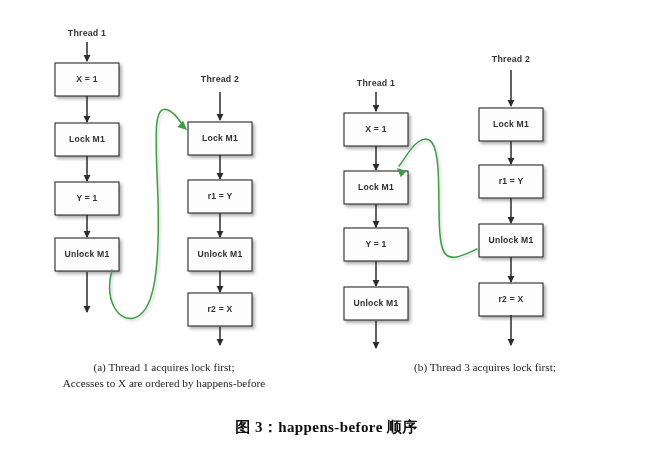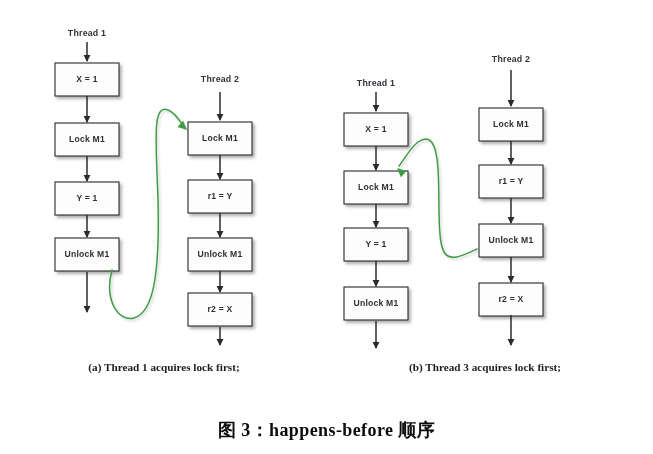--- a/index.html
+++ b/index.html
@@ -59,34 +59,33 @@
     stroke-width: 1.5;
     stroke-linecap: round;
   }
   .caption-block {
     position: absolute;
     font-family: "Liberation Serif", serif;
     color: #1d1d20;
     text-align: center;
     font-size: 11.2px;
     line-height: 15.5px;
-    font-weight: bold;
   }
   #caption-a { left: 14px;  top: 360px; width: 300px; }
   #caption-b { left: 330px; top: 360px; width: 310px; }
   .caption-line { display: block; white-space: nowrap; }
   #figure-title {
     position: absolute;
     left: 0;
     top: 418px;
     width: 653px;
     text-align: center;
     font-family: "Liberation Serif", serif;
     font-weight: 700;
-    font-size: 18px;
+    font-size: 15px;
     color: #0d0d0f;
     letter-spacing: 0.4px;
   }
 </style>
 </head>
 <body>
 
 <div id="figure-root">
 
   <svg id="diagram-svg" viewBox="0 0 653 350" xmlns="http://www.w3.org/2000/svg">
@@ -208,20 +207,21 @@
           <g>
             <path d="M 477 249 C 462 256, 450 262, 444 252 C 437 240, 440 200, 438 168 C 436 142, 430 134, 418 142 C 410 148, 404 160, 399 166" class="hb-edge" stroke="#3f9b47" filter="url(#edgeShadow)"></path>
             <path d="M 0 0 L -9 -4.2 L -9 4.2 z" fill="#3f9b47" transform="translate(397,168) rotate(222)"></path>
           </g>
         </g>
       </g>
   </svg>
 
   <div class="caption-block" id="caption-a">
     <span class="caption-line">(a) Thread 1 acquires lock first;</span>
+    <span class="caption-line">Accesses to X are ordered by happens-before</span>
   </div>
 
   <div class="caption-block" id="caption-b">
     <span class="caption-line">(b) Thread 3 acquires lock first;</span>
   </div>
 
   <div id="figure-title">图 3：happens-before 顺序</div>
 
 </div>
 

